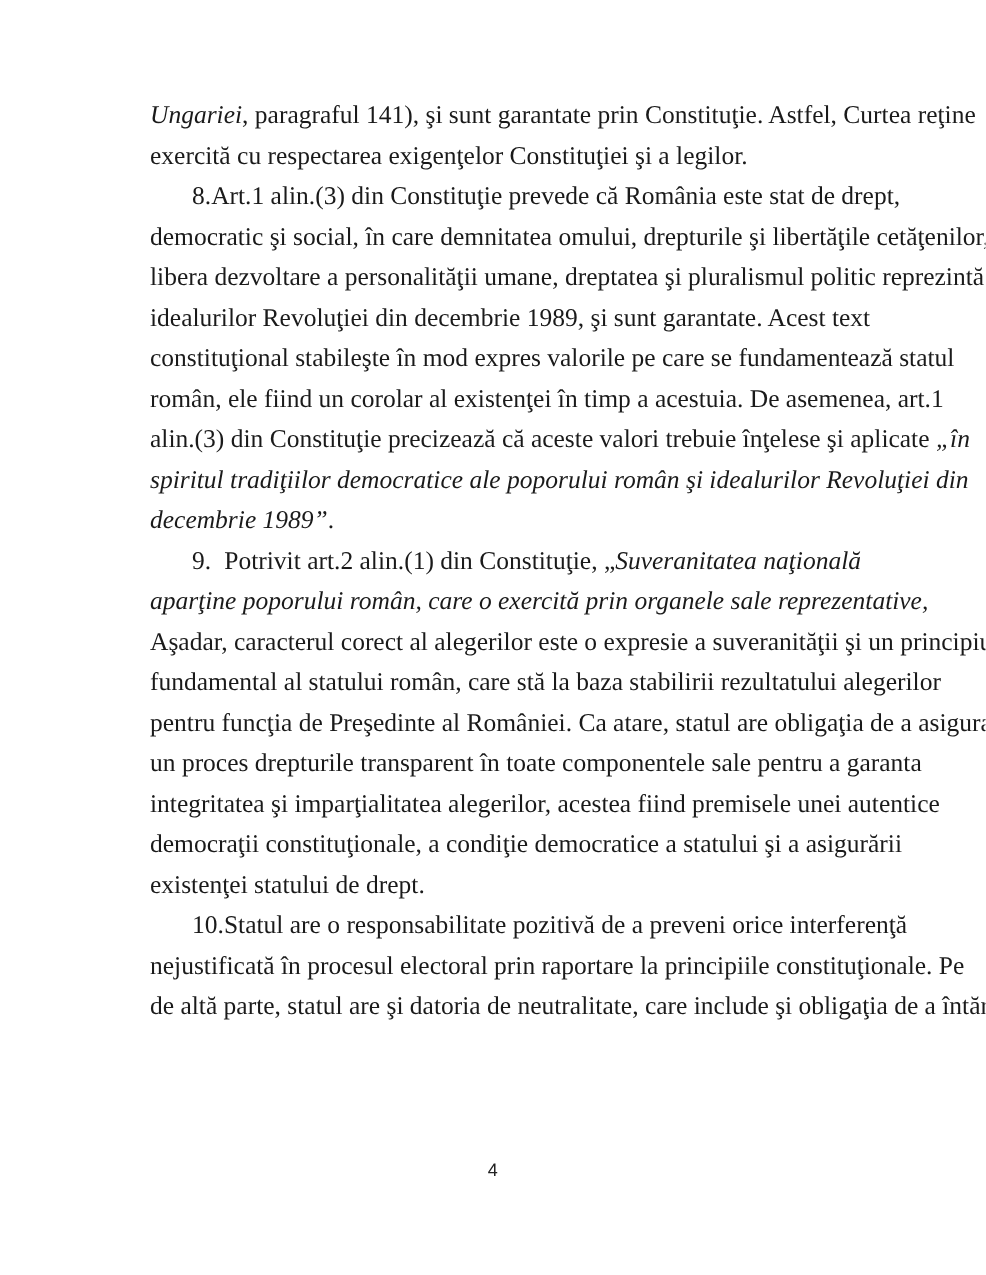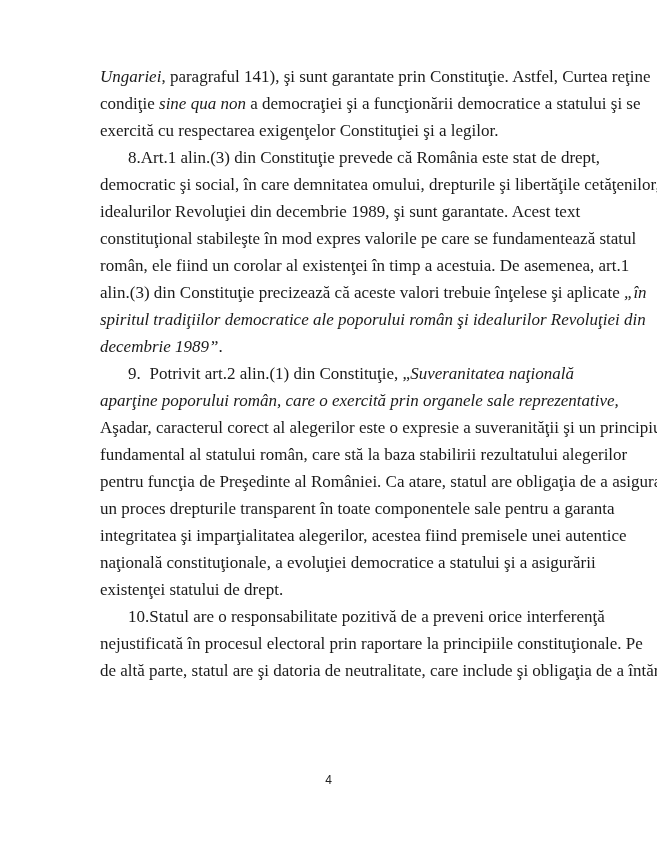--- a/index.html
+++ b/index.html
@@ -24,48 +24,48 @@
     font-family: "Liberation Sans", sans-serif; font-size: 12px; color: #222;
   }
 </style>
 </head>
 <body>
 
 <div class="page">
   <div class="text" id="text">
       <div>
         <div class="line"><i>Ungariei</i><span>, paragraful 141), şi sunt garantate prin Constituţie. Astfel, Curtea reţine</span></div>
-        <div class="line"><span>condiţie </span><i>sine qua non</i><span> a democraţiei şi a funcţionării democratice a statului şi se</span></div>
         <div class="line last"><span>exercită cu respectarea exigenţelor Constituţiei şi a legilor.</span></div>
       </div>
       <div>
         <div class="line first">
           <span class="num">8.</span>
           <span class="rest"><span>Art.1 alin.(3) din Constituţie prevede că România este stat de drept,</span></span>
         </div>
         <div class="line"><span>democratic şi social, în care demnitatea omului, drepturile şi libertăţile cetăţenilor,</span></div>
+        <div class="line"><span>libera dezvoltare a personalităţii umane, dreptatea şi pluralismul politic reprezintă</span></div>
         <div class="line"><span>idealurilor Revoluţiei din decembrie 1989, şi sunt garantate. Acest text</span></div>
         <div class="line"><span>constituţional stabileşte în mod expres valorile pe care se fundamentează statul</span></div>
         <div class="line"><span>român, ele fiind un corolar al existenţei în timp a acestuia. De asemenea, art.1</span></div>
         <div class="line"><span>alin.(3) din Constituţie precizează că aceste valori trebuie înţelese şi aplicate </span><i>„în</i></div>
         <div class="line"><i>spiritul tradiţiilor democratice ale poporului român şi idealurilor Revoluţiei din</i></div>
         <div class="line last"><i>decembrie 1989”</i><span>.</span></div>
       </div>
       <div>
         <div class="line first">
           <span class="num">9.</span>
           <span class="rest"><span>Potrivit art.2 alin.(1) din Constituţie, „</span><i>Suveranitatea naţională</i></span>
         </div>
         <div class="line"><i>aparţine poporului român, care o exercită prin organele sale reprezentative,</i></div>
         <div class="line"><span>Aşadar, caracterul corect al alegerilor este o expresie a suveranităţii şi un principiu</span></div>
         <div class="line"><span>fundamental al statului român, care stă la baza stabilirii rezultatului alegerilor</span></div>
         <div class="line"><span>pentru funcţia de Preşedinte al României. Ca atare, statul are obligaţia de a asigura</span></div>
         <div class="line"><span>un proces drepturile transparent în toate componentele sale pentru a garanta</span></div>
         <div class="line"><span>integritatea şi imparţialitatea alegerilor, acestea fiind premisele unei autentice</span></div>
-        <div class="line"><span>naţională constituţionale, a evoluţiei democratice a statului şi a asigurării</span></div>
+        <div class="line"><span>democraţii constituţionale, a condiţie democratice a statului şi a asigurării</span></div>
         <div class="line last"><span>existenţei statului de drept.</span></div>
       </div>
       <div>
         <div class="line first">
           <span class="num">10.</span>
           <span class="rest"><span>Statul are o responsabilitate pozitivă de a preveni orice interferenţă</span></span>
         </div>
         <div class="line"><span>nejustificată în procesul electoral prin raportare la principiile constituţionale. Pe</span></div>
         <div class="line"><span>de altă parte, statul are şi datoria de neutralitate, care include şi obligaţia de a întări</span></div>
       </div>

